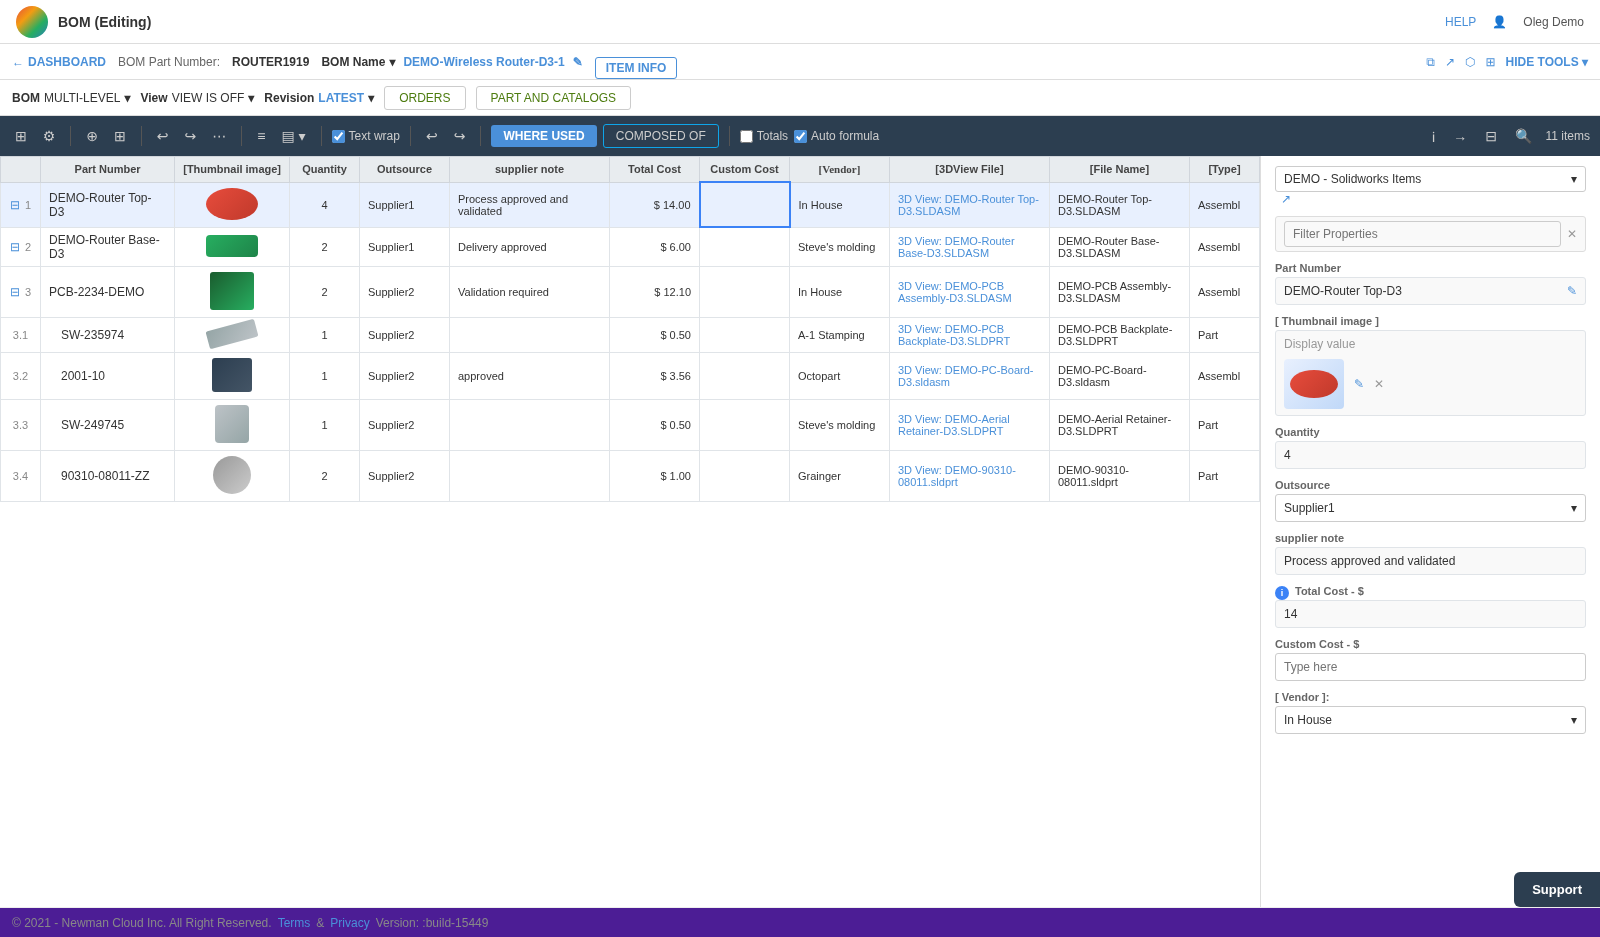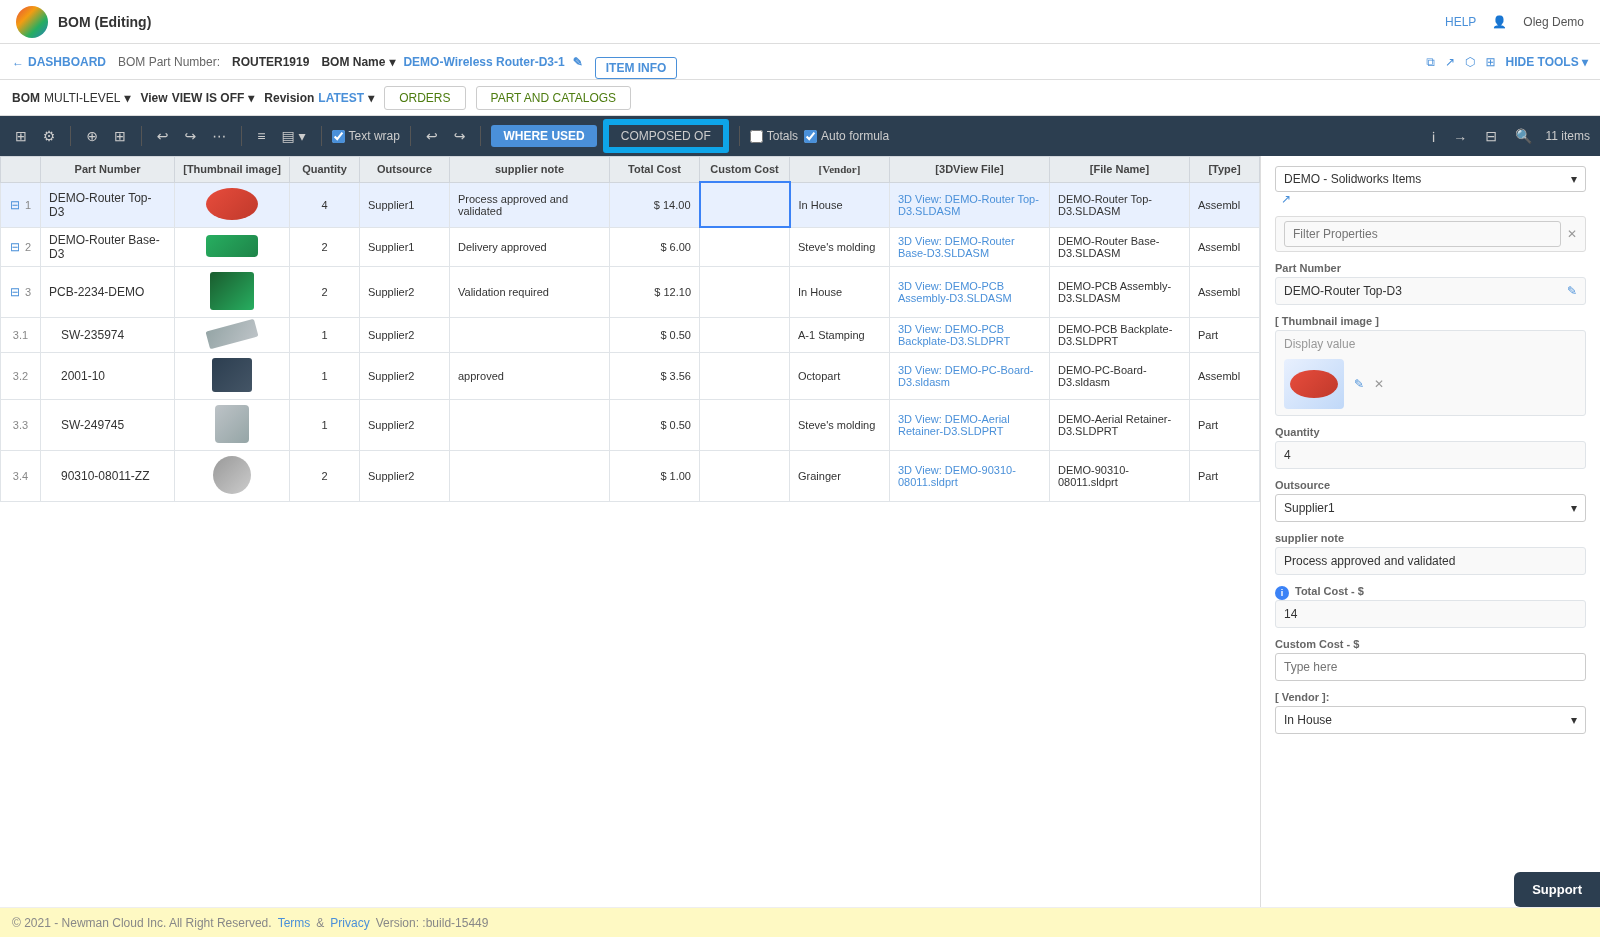--- a/index.html
+++ b/index.html
@@ -94,21 +94,21 @@
       border: none;
       padding: 4px 12px;
       border-radius: 3px;
       cursor: pointer;
       font-size: 12px;
       font-weight: bold;
     }
     .composed-btn {
       background: transparent;
       color: #ccc;
-      border: 6px solid #0ea5e9;
+      border: 1px solid #0ea5e9;
       padding: 4px 12px;
       border-radius: 3px;
       cursor: pointer;
       font-size: 12px;
     }
     .totals-check { display: flex; align-items: center; gap: 4px; color: #ccc; font-size: 12px; cursor: pointer; }
     .auto-formula-check { display: flex; align-items: center; gap: 4px; color: #ccc; font-size: 12px; cursor: pointer; }
     .actions-right { margin-left: auto; display: flex; align-items: center; gap: 8px; color: #ccc; font-size: 12px; }
     .items-count { color: #ccc; font-size: 12px; }
 
@@ -273,21 +273,21 @@
       border-radius: 3px;
       padding: 6px 8px;
       font-size: 12px;
       color: #999;
       background: #fff;
       width: 100%;
     }
 
     
     .footer {
-      background: #fef9c3;
+      background: #4c1d95;
       height: 30px;
       display: flex;
       align-items: center;
       padding: 0 12px;
       border-top: 1px solid #eee;
       font-size: 11px;
       color: #888;
       gap: 6px;
     }
     .footer a { color: #4a90d9; text-decoration: none; }
@@ -353,21 +353,21 @@
 </div>
 
 <div class="toolbar-row">
   <div class="bom-btn">
     <span>BOM</span>
     <span style="font-weight:normal;">MULTI-LEVEL</span>
     <span>▾</span>
   </div>
   <div class="bom-btn">
     <span>View</span>
-    <span style="font-weight:bold;">VIEW IS OFF</span>
+    <span style="font-weight:normal;">VIEW IS OFF</span>
     <span>▾</span>
   </div>
   <div class="bom-btn">
     <span>Revision</span>
     <span style="color:#4a90d9;">LATEST</span>
     <span>▾</span>
   </div>
   <button class="tab-btn">ORDERS</button>
   <button class="tab-btn">PART AND CATALOGS</button>
 </div>

